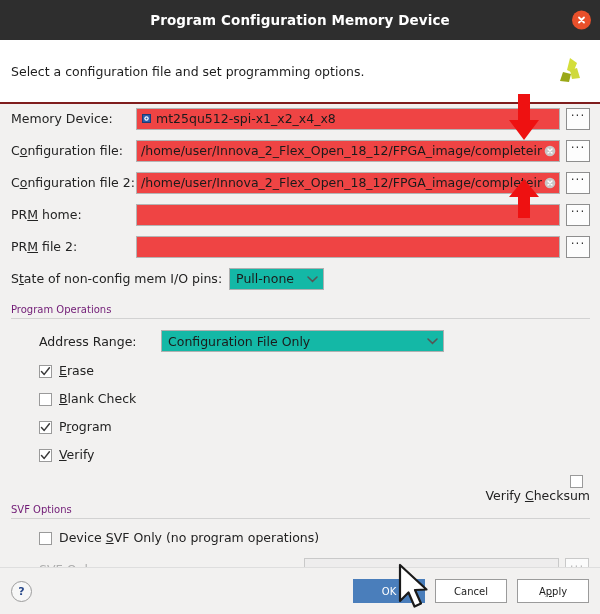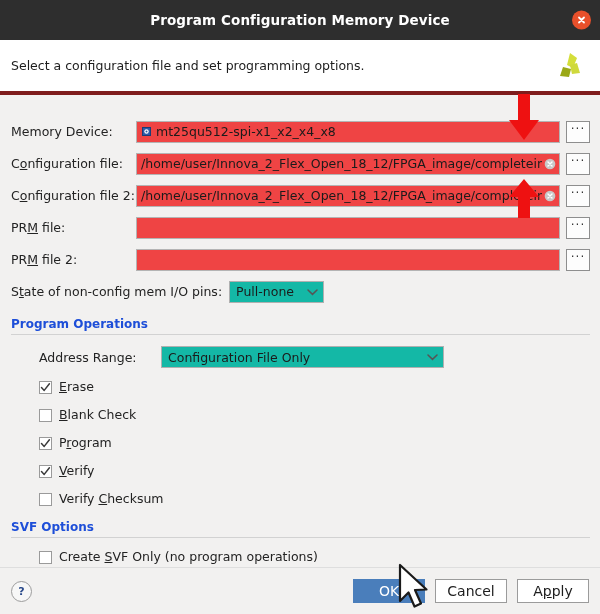--- a/index.html
+++ b/index.html
@@ -42,38 +42,38 @@
     border-radius: 50%;
     background: #e8502b;
     display: flex;
     align-items: center;
     justify-content: center;
   }
   .close-btn svg { display: block; }
 
   
   .header {
-    height: 55px;
+    height: 64px;
     background: #ffffff;
-    border-bottom: 4px solid #7f1d1d;
+    border-bottom: 2px solid #7f1d1d;
     display: flex;
     align-items: center;
     padding: 0 10px 0 11px;
     box-sizing: border-box;
   }
   .header-text {
     flex: 1;
     font-size: 12.5px;
     color: #1d1d1d;
   }
   .header-logo { width: 40px; height: 40px; flex: 0 0 auto; }
 
   
   .body {
-    padding: 25px 10px 0 11px;
+    padding: 3px 10px 0 11px;
     box-sizing: border-box;
   }
 
   .form-row {
     display: flex;
     align-items: center;
     height: 23px;
     margin-bottom: 9px;
   }
   .form-label {
@@ -151,23 +151,23 @@
     font-size: 12.5px;
     color: #232323;
     margin-right: 7px;
     white-space: nowrap;
   }
   .combo-pins { width: 95px; }
 
   
   .group { margin-top: 14px; }
   .group-title {
-    font-weight: bold;
-    font-size: 12px;
-    color: #1d4ed8;
+    font-weight: normal;
+    font-size: 10px;
+    color: #701a75;
     margin-bottom: 3px;
   }
   .group-rule {
     height: 1px;
     background: #d2d2d2;
     margin-bottom: 11px;
   }
 
   .addr-row {
     display: flex;
@@ -181,21 +181,21 @@
     color: #232323;
   }
   .combo-addr { width: 283px; }
 
   .check-row {
     display: flex;
     align-items: flex-end;
     margin: 0 0 13px 28px;
     height: 15px;
   }
-  .check-row:last-child { margin-bottom: 14px; }
+  .check-row:last-child { margin-bottom: 14px; flex-direction: column; }
   .checkbox {
     width: 13px;
     height: 13px;
     border: 1px solid #9a9a9a;
     background: #ffffff;
     box-sizing: border-box;
     margin-right: 7px;
     flex: 0 0 auto;
     display: flex;
     align-items: center;
@@ -254,21 +254,21 @@
   .footer-spacer { flex: 1; }
   .btn {
     height: 24px;
     min-width: 72px;
     border: 1px solid #9b9b9b;
     background: #ffffff;
     box-sizing: border-box;
     display: flex;
     align-items: center;
     justify-content: center;
-    font-size: 14px;
+    font-size: 10px;
     color: #1d1d1d;
     margin-left: 10px;
   }
   .btn.primary {
     background: #4a7ebb;
     border-color: #4a7ebb;
     color: #ffffff;
   }
 
   
@@ -341,21 +341,21 @@
         <svg width="12" height="12" viewBox="0 0 12 12">
           <circle cx="6" cy="6" r="5.3" fill="#c8c8c8"></circle>
           <path d="M4 4 L8 8 M8 4 L4 8" stroke="#ffffff" stroke-width="1.4" stroke-linecap="round"></path>
         </svg>
       </span>
     </div>
     <div class="browse-btn">···</div>
   </div>
 
   <div class="form-row">
-    <div class="form-label"><span>PR</span><span class="mn">M</span><span> file:</span></div>
+    <div class="form-label"><span>PR</span><span class="mn">M</span><span> home:</span></div>
     <div class="field">
       <span class="field-text"></span>
     </div>
     <div class="browse-btn">···</div>
   </div>
 
   <div class="form-row">
     <div class="form-label"><span>PR</span><span class="mn">M</span><span> file 2:</span></div>
     <div class="field">
       <span class="field-text"></span>
@@ -428,21 +428,21 @@
       <span class="check-label"><span>Verify </span><span class="mn">C</span><span>hecksum</span></span>
     </div>
   </div>
 
   <div class="group">
     <div class="group-title">SVF Options</div>
     <div class="group-rule"></div>
 
     <div class="check-row">
       <span class="checkbox"></span>
-      <span class="check-label"><span>Create </span><span class="mn">S</span><span>VF Only (no program operations)</span></span>
+      <span class="check-label"><span>Device </span><span class="mn">S</span><span>VF Only (no program operations)</span></span>
     </div>
 
     <div class="svf-file-row">
       <div class="svf-file-label">SVF Only:</div>
       <div class="svf-field"></div>
       <div class="browse-btn disabled">···</div>
     </div>
   </div>
 </div>
 

